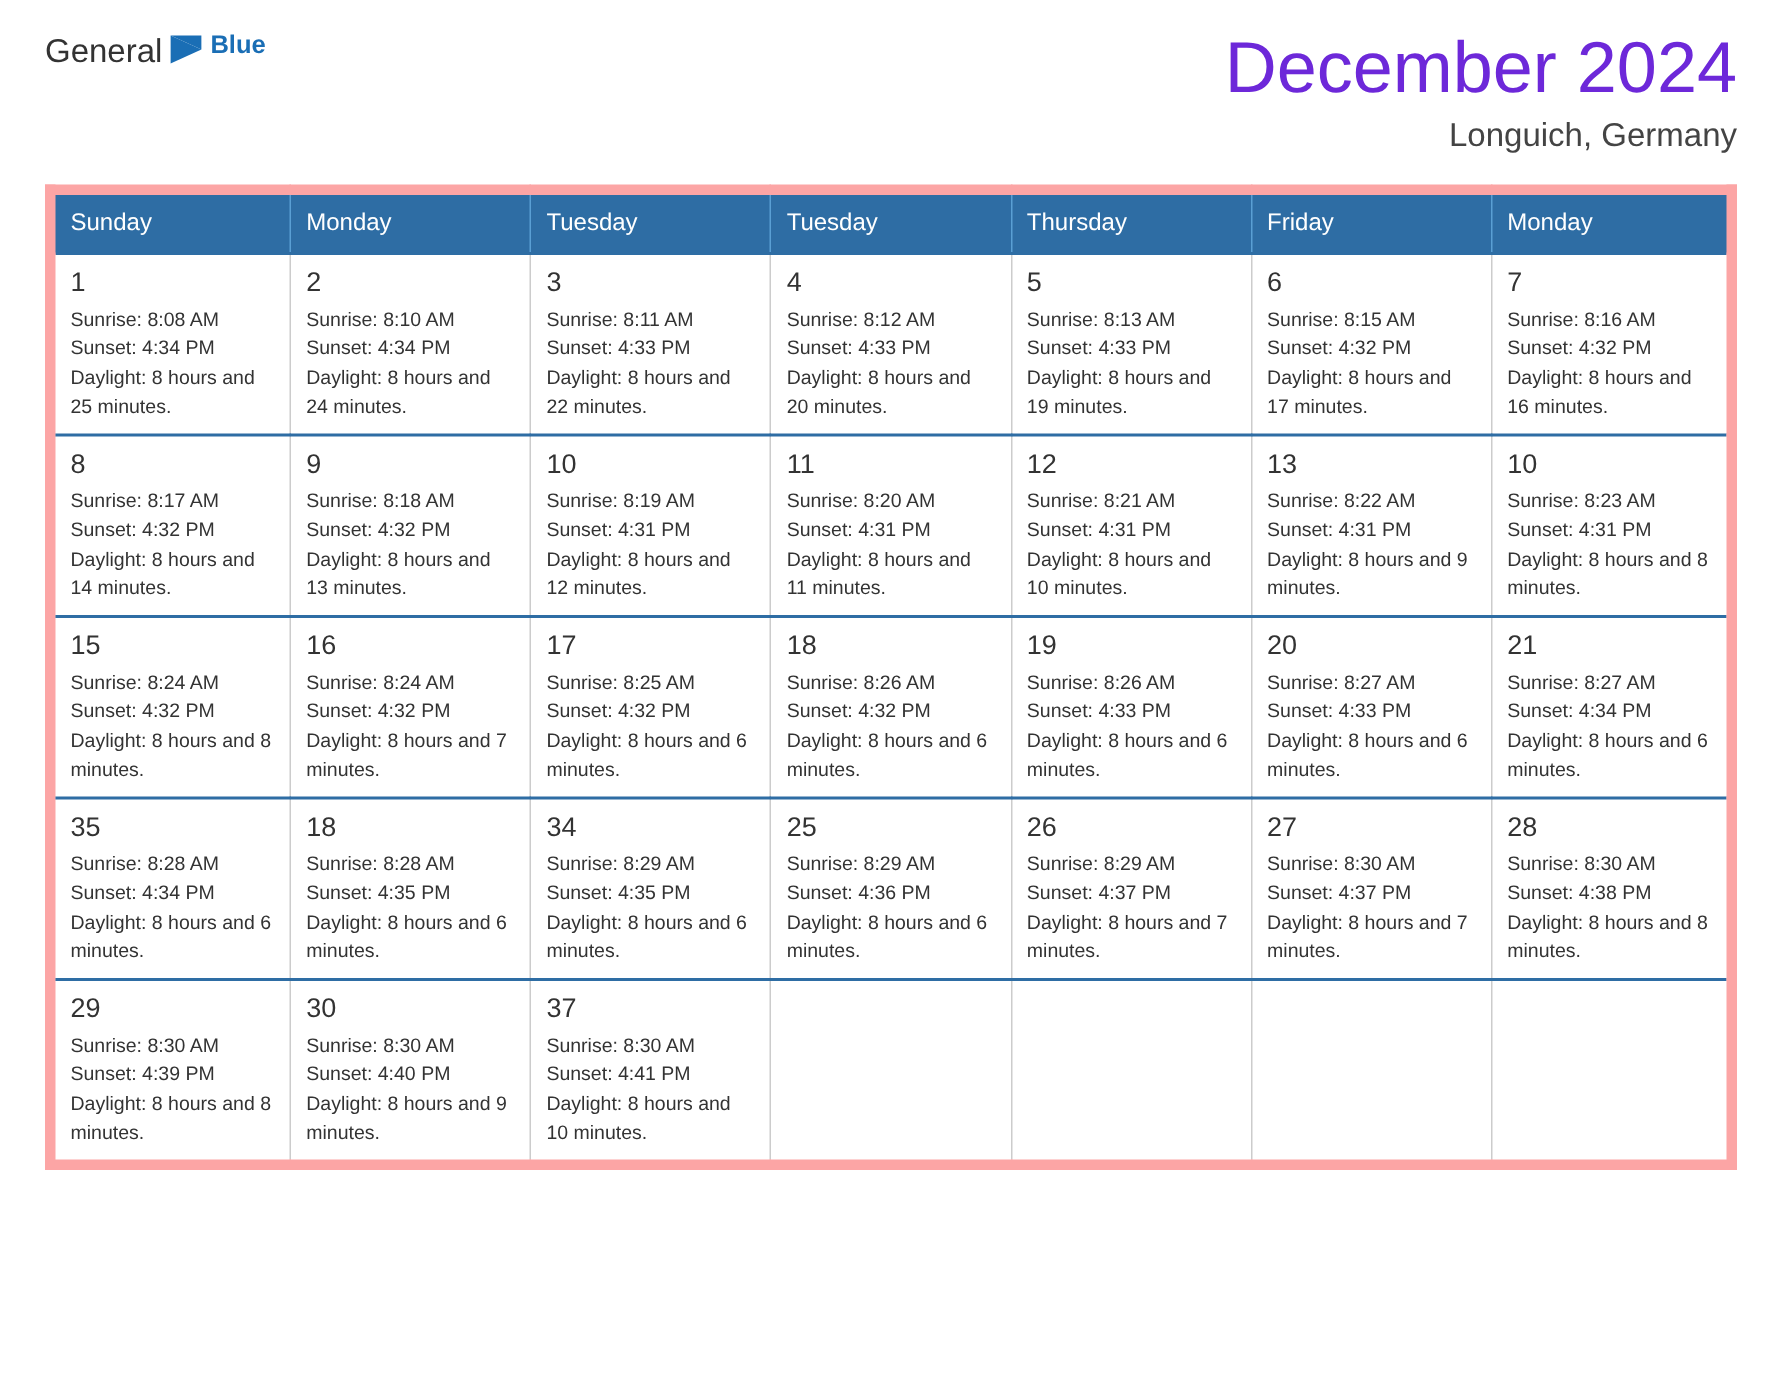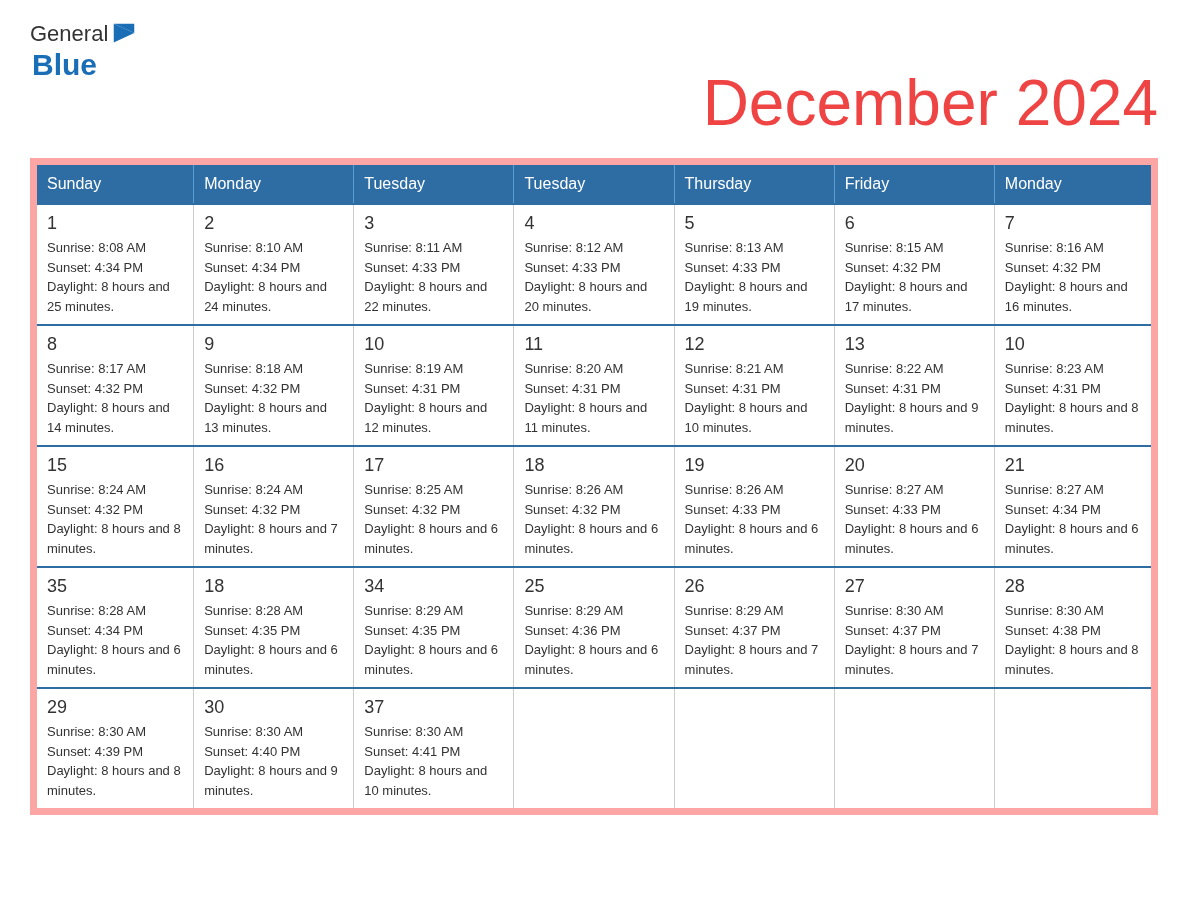--- a/index.html
+++ b/index.html
@@ -23,25 +23,24 @@
     }
     .logo-icon {
       width: 28px;
       height: 28px;
       margin-left: 2px;
     }
     .title-area {
       text-align: right;
     }
     .month-title {
-      font-size: 64px;
+      font-size: 48px;
       font-weight: normal;
-      color: #ef4444;
+      color: #6d28d9;
       line-height: 1.1;
-      margin-top: 48px;
     }
     .location {
       font-size: 22px;
       color: #444;
       margin-top: 4px;
     }
     .calendar-table {
       width: 100%;
       border-collapse: collapse;
       border: 7px solid #fca5a5;
@@ -76,29 +75,29 @@
     .day-info {
       font-size: 13px;
       color: #333;
       line-height: 1.5;
     }
     .empty-cell {
       background: #fff;
     }
     .logo-wrapper {
       display: flex;
-      flex-direction: column;
+      flex-direction: row;
       align-items: flex-start;
     }
     .logo-line1 {
       display: flex;
       align-items: center;
     }
     .logo-line2 {
-      font-size: 30px;
+      font-size: 17px;
       color: #1a6eb5;
       font-weight: bold;
       margin-left: 2px;
     }
   </style>
 </head>
 <body>
 
 <div class="header-area">
   <div class="logo-wrapper">
@@ -107,20 +106,21 @@
 
       <svg class="logo-icon" viewBox="0 0 30 30">
         <polygon points="4,4 26,14 4,24" fill="#1a6eb5"></polygon>
         <polygon points="4,4 26,4 26,14" fill="#1a6eb5"></polygon>
       </svg>
     </div>
     <div class="logo-line2">Blue</div>
   </div>
   <div class="title-area">
     <div class="month-title">December 2024</div>
+    <div class="location">Longuich, Germany</div>
   </div>
 </div>
 
 <table class="calendar-table">
   <thead>
     <tr>
       <th>Sunday</th>
       <th>Monday</th>
       <th>Tuesday</th>
       <th>Tuesday</th>

